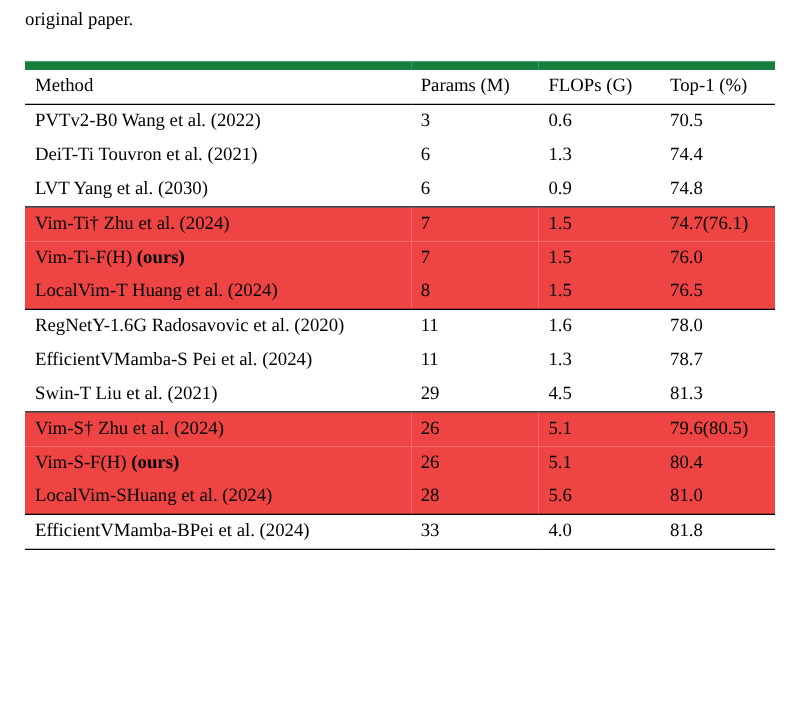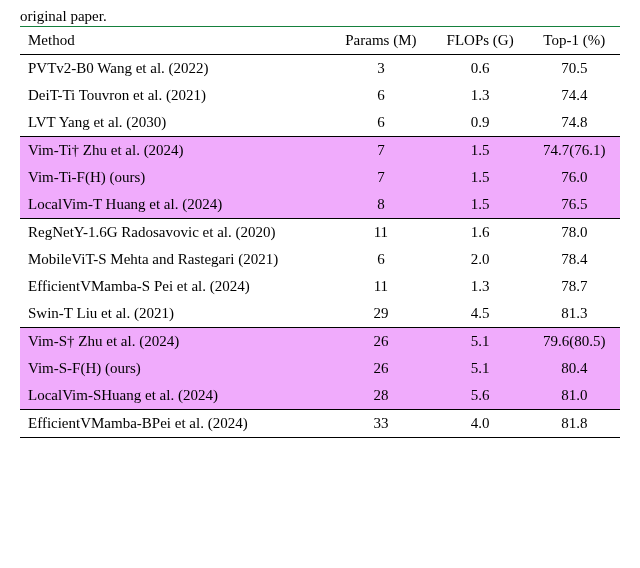--- a/index.html
+++ b/index.html
@@ -4,50 +4,49 @@
   <style>
     * { margin: 0; padding: 0; box-sizing: border-box; }
     body {
       font-family: "Times New Roman", Times, serif;
       font-size: 15px;
       background: #fff;
       color: #000;
       padding: 8px 20px;
     }
     .pre-text {
-      margin-bottom: 1px;
+      margin-bottom: 24px;
       font-size: 15px;
     }
     table {
       border-collapse: collapse;
       width: 100%;
     }
     th, td {
       padding: 5px 8px 5px 8px;
       text-align: left;
       font-weight: normal;
     }
     th.num, td.num {
-      text-align: center;
     }
     thead tr {
-      border-top: 1px solid #15803d;
+      border-top: 7px solid #15803d;
       border-bottom: 1px solid #000;
     }
     tbody tr.section-divider td {
       border-top: 1px solid #000;
     }
     tbody tr.shaded {
-      background: #f0abfc;
+      background: #ef4444;
     }
     tbody tr:last-child {
       border-bottom: 1px solid #000;
     }
     .ours {
-      font-weight: normal;
+      font-weight: bold;
     }
   </style>
 </head>
 <body>
 
 <div class="pre-text">original paper.</div>
 
 <table>
   <thead>
     <tr>
@@ -94,26 +93,20 @@
         <td class="num">1.5</td>
         <td class="num">76.5</td>
       </tr>
       <tr class="section-divider">
         <td>RegNetY-1.6G Radosavovic et al. (2020)</td>
         <td class="num">11</td>
         <td class="num">1.6</td>
         <td class="num">78.0</td>
       </tr>
       <tr>
-        <td>MobileViT-S Mehta and Rastegari (2021)</td>
-        <td class="num">6</td>
-        <td class="num">2.0</td>
-        <td class="num">78.4</td>
-      </tr>
-      <tr>
         <td>EfficientVMamba-S Pei et al. (2024)</td>
         <td class="num">11</td>
         <td class="num">1.3</td>
         <td class="num">78.7</td>
       </tr>
       <tr>
         <td>Swin-T Liu et al. (2021)</td>
         <td class="num">29</td>
         <td class="num">4.5</td>
         <td class="num">81.3</td>

